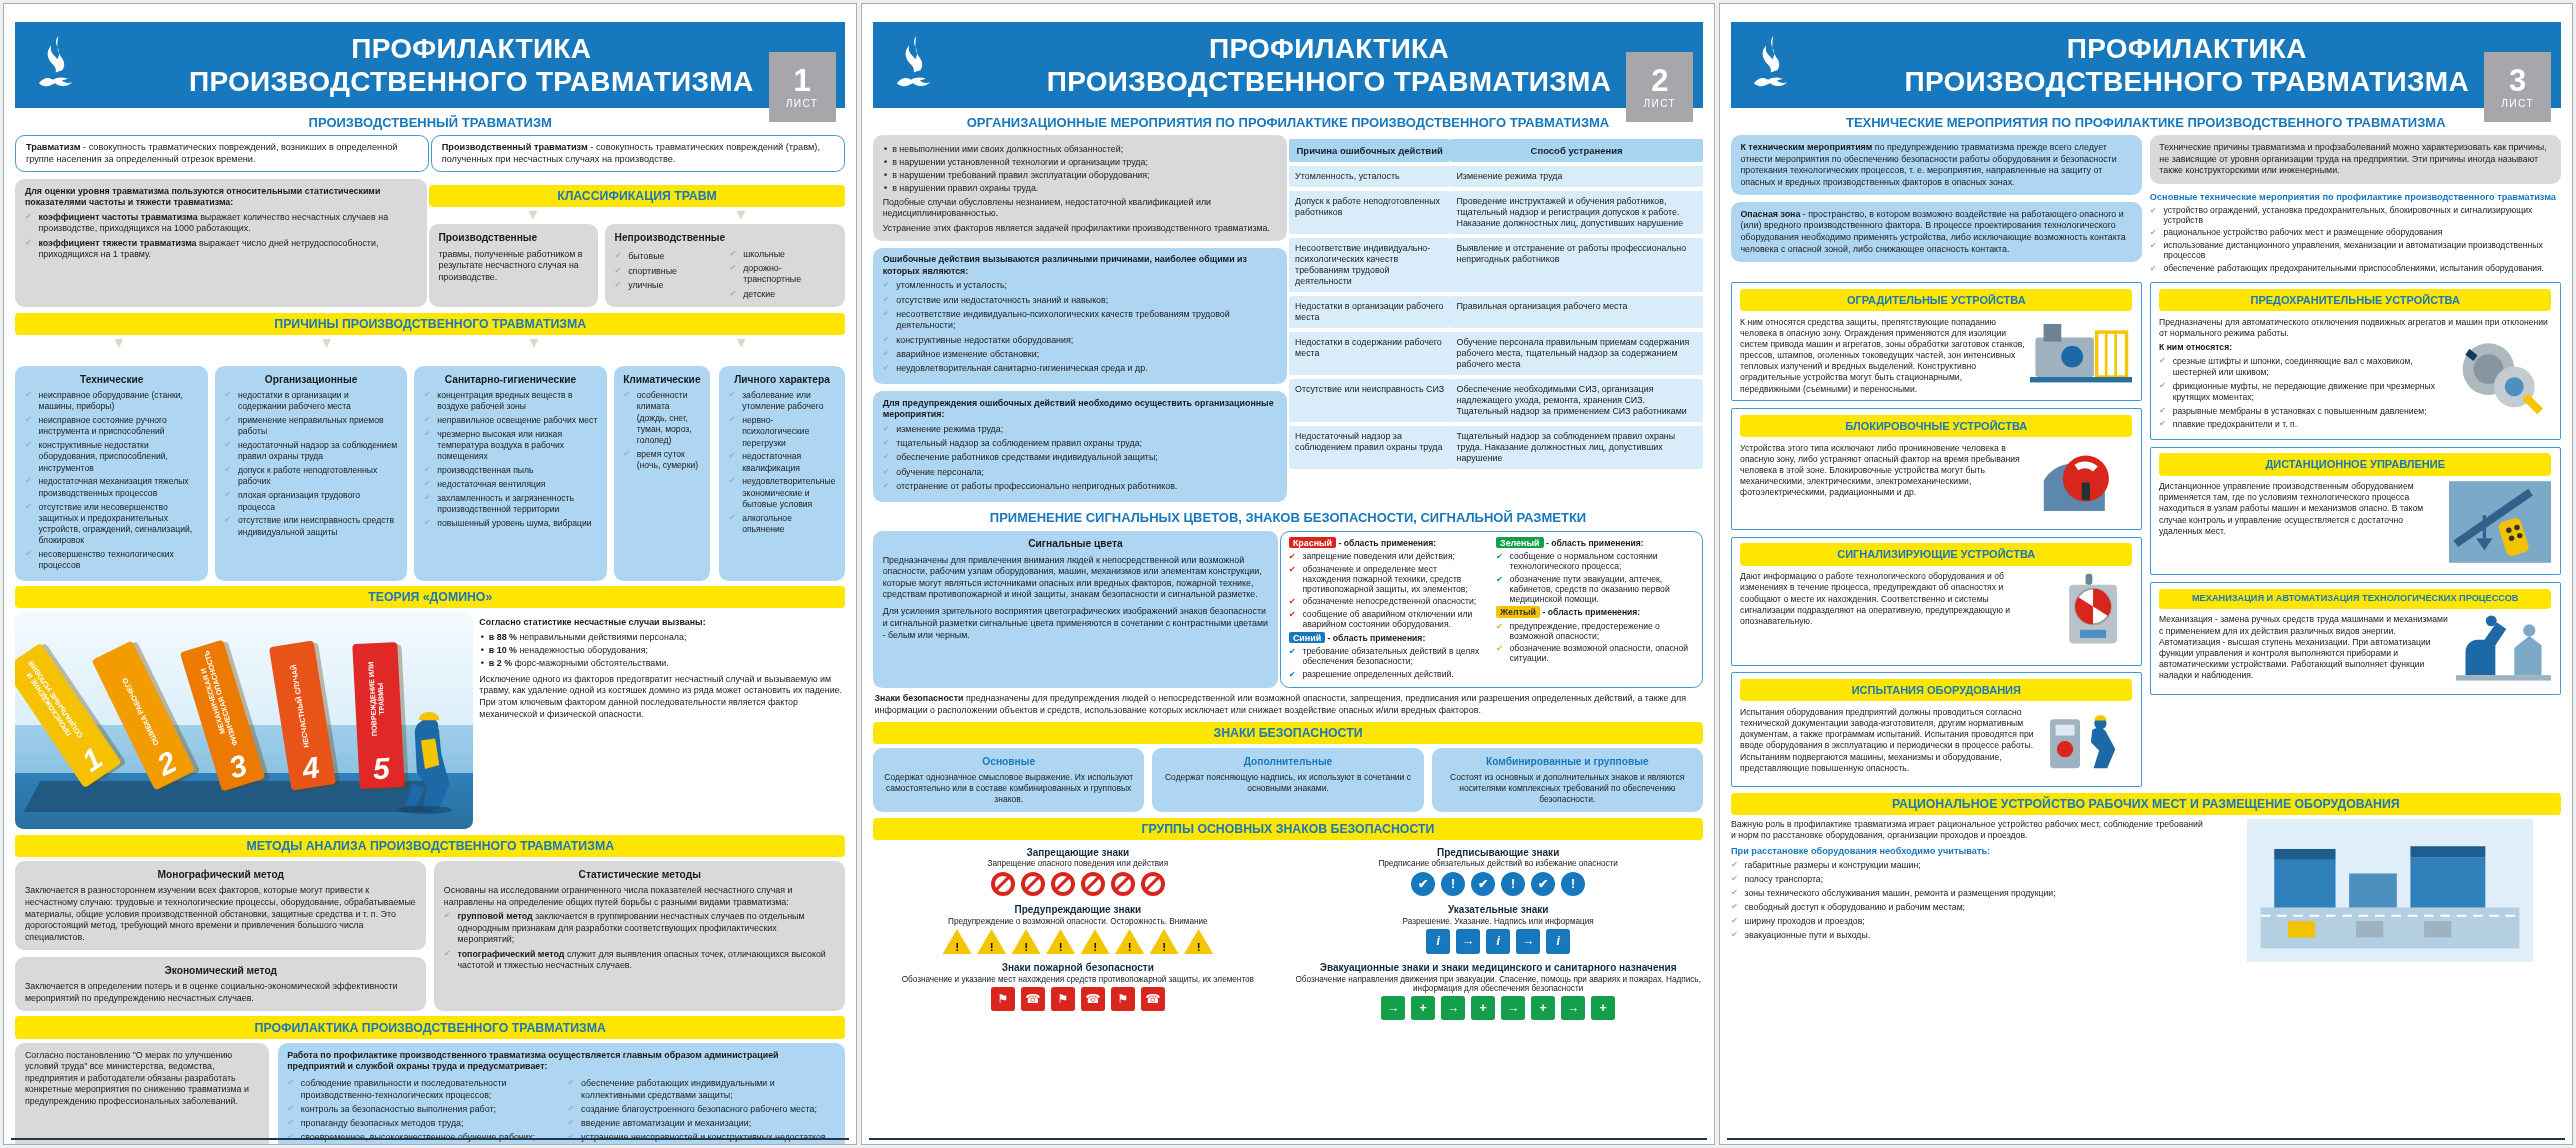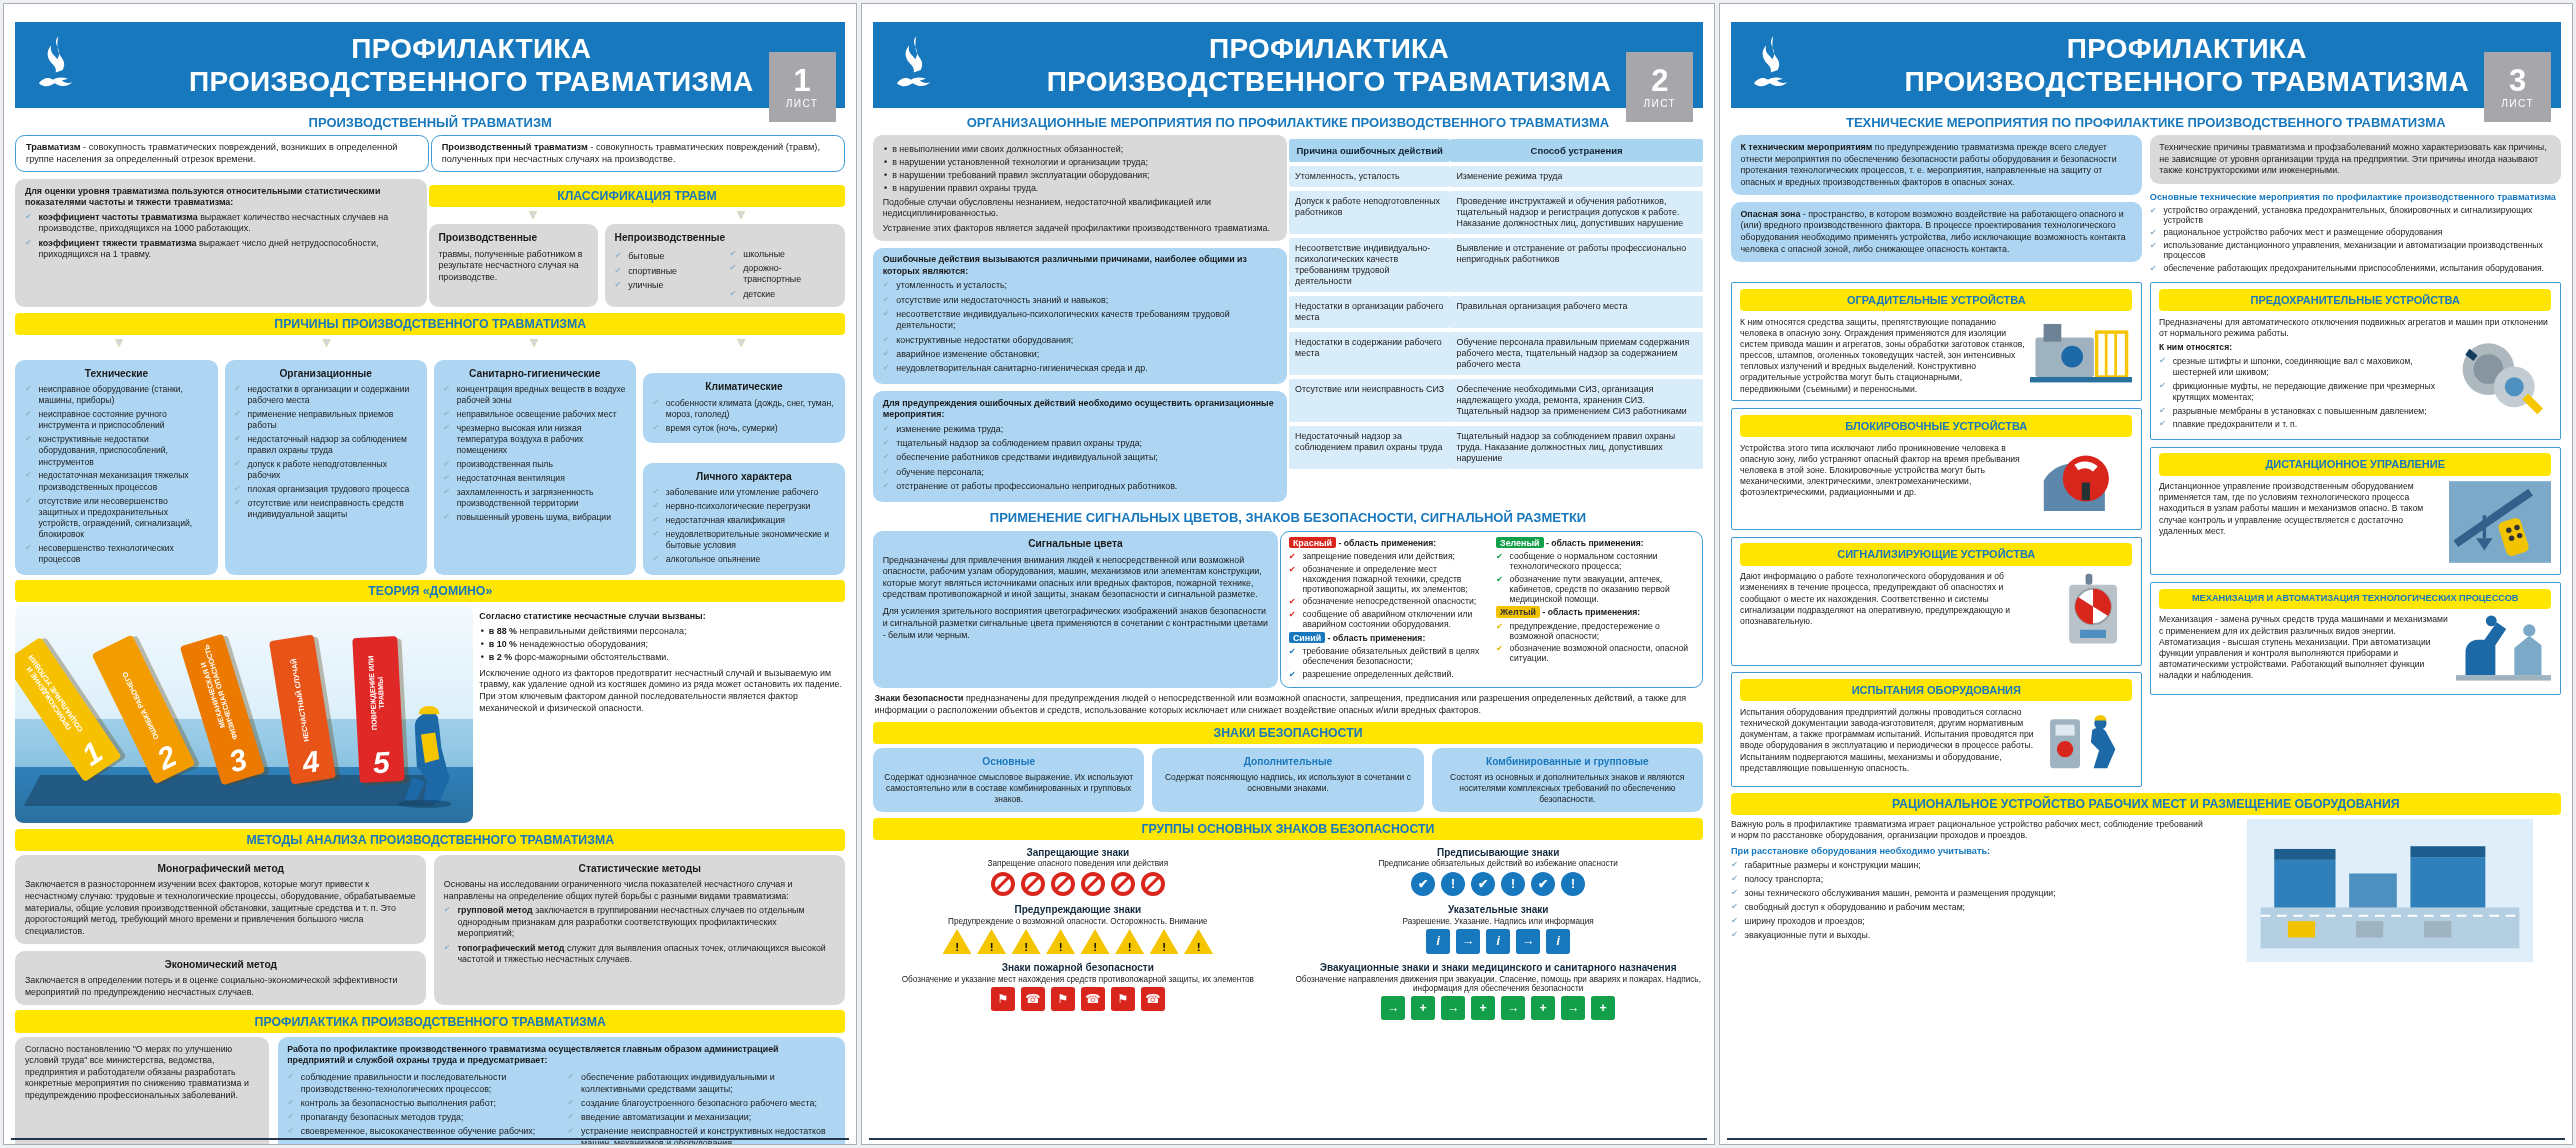--- a/index.html
+++ b/index.html
@@ -38,23 +38,23 @@
   ul.dots li{position:relative;padding-left:9.5px;margin:1.4px 0;}
   ul.dots li::before{content:"\2022";position:absolute;left:1.4px;top:0;font-weight:bold;}
 
   .row{display:flex;gap:2px;}
   .col{display:flex;flex-direction:column;gap:6.8px;}
 
   
   .defrow .whitebox{flex:1;}
   .class-wrap{flex:1.06;display:flex;flex-direction:column;}
   .classboxes{display:flex;gap:6.8px;}
-  .cause-grid{display:grid;grid-template-columns:1fr 1fr 1fr 1fr;gap:6.8px;margin-top:9px;}
+  .cause-grid{display:grid;grid-template-columns:1fr 1fr 1fr 1fr;gap:6.8px;margin-top:15px;}
   .cause-grid .bluebox{font-size:8.6px;}
-  .stack{display:flex;flex-direction:column;gap:20px;justify-content:flex-end;}
+  .stack{display:flex;flex-direction:row;gap:9px;justify-content:flex-end;}
 
   .domino-row{display:flex;gap:6.8px;margin-top:2.7px;}
   .domino-art{flex:1.25;position:relative;border-radius:8.2px;overflow:hidden;height:217px;
     background:linear-gradient(180deg,#f3fafe 0%,#dceffa 52%,#9fcfe8 52%,#8cc3e2 74%,#2f80ba 74%,#29709f 100%);}
   .floor{position:absolute;left:16.4px;bottom:17.7px;width:409px;height:31px;background:#1f4f74;transform:skewX(-28deg);opacity:.75;}
   .domino{position:absolute;bottom:41px;width:45px;height:145px;border-radius:4.1px;display:flex;flex-direction:column;align-items:center;justify-content:flex-end;box-shadow:4.1px 2.7px 0 rgba(90,70,20,.35);}
   .domino .dlabel{writing-mode:vertical-rl;transform:rotate(180deg);color:#fff;font-weight:bold;font-size:7.2px;text-align:center;flex:1;display:flex;align-items:center;padding:5.5px 0;line-height:1.15;}
   .domino .dnum{color:#fff;font-weight:bold;font-size:30px;line-height:1;padding-bottom:4.1px;font-style:italic;}
   .domino-text{flex:1;font-size:8.9px;line-height:1.3;}
   .domino-text p{margin:4.1px 0;}

